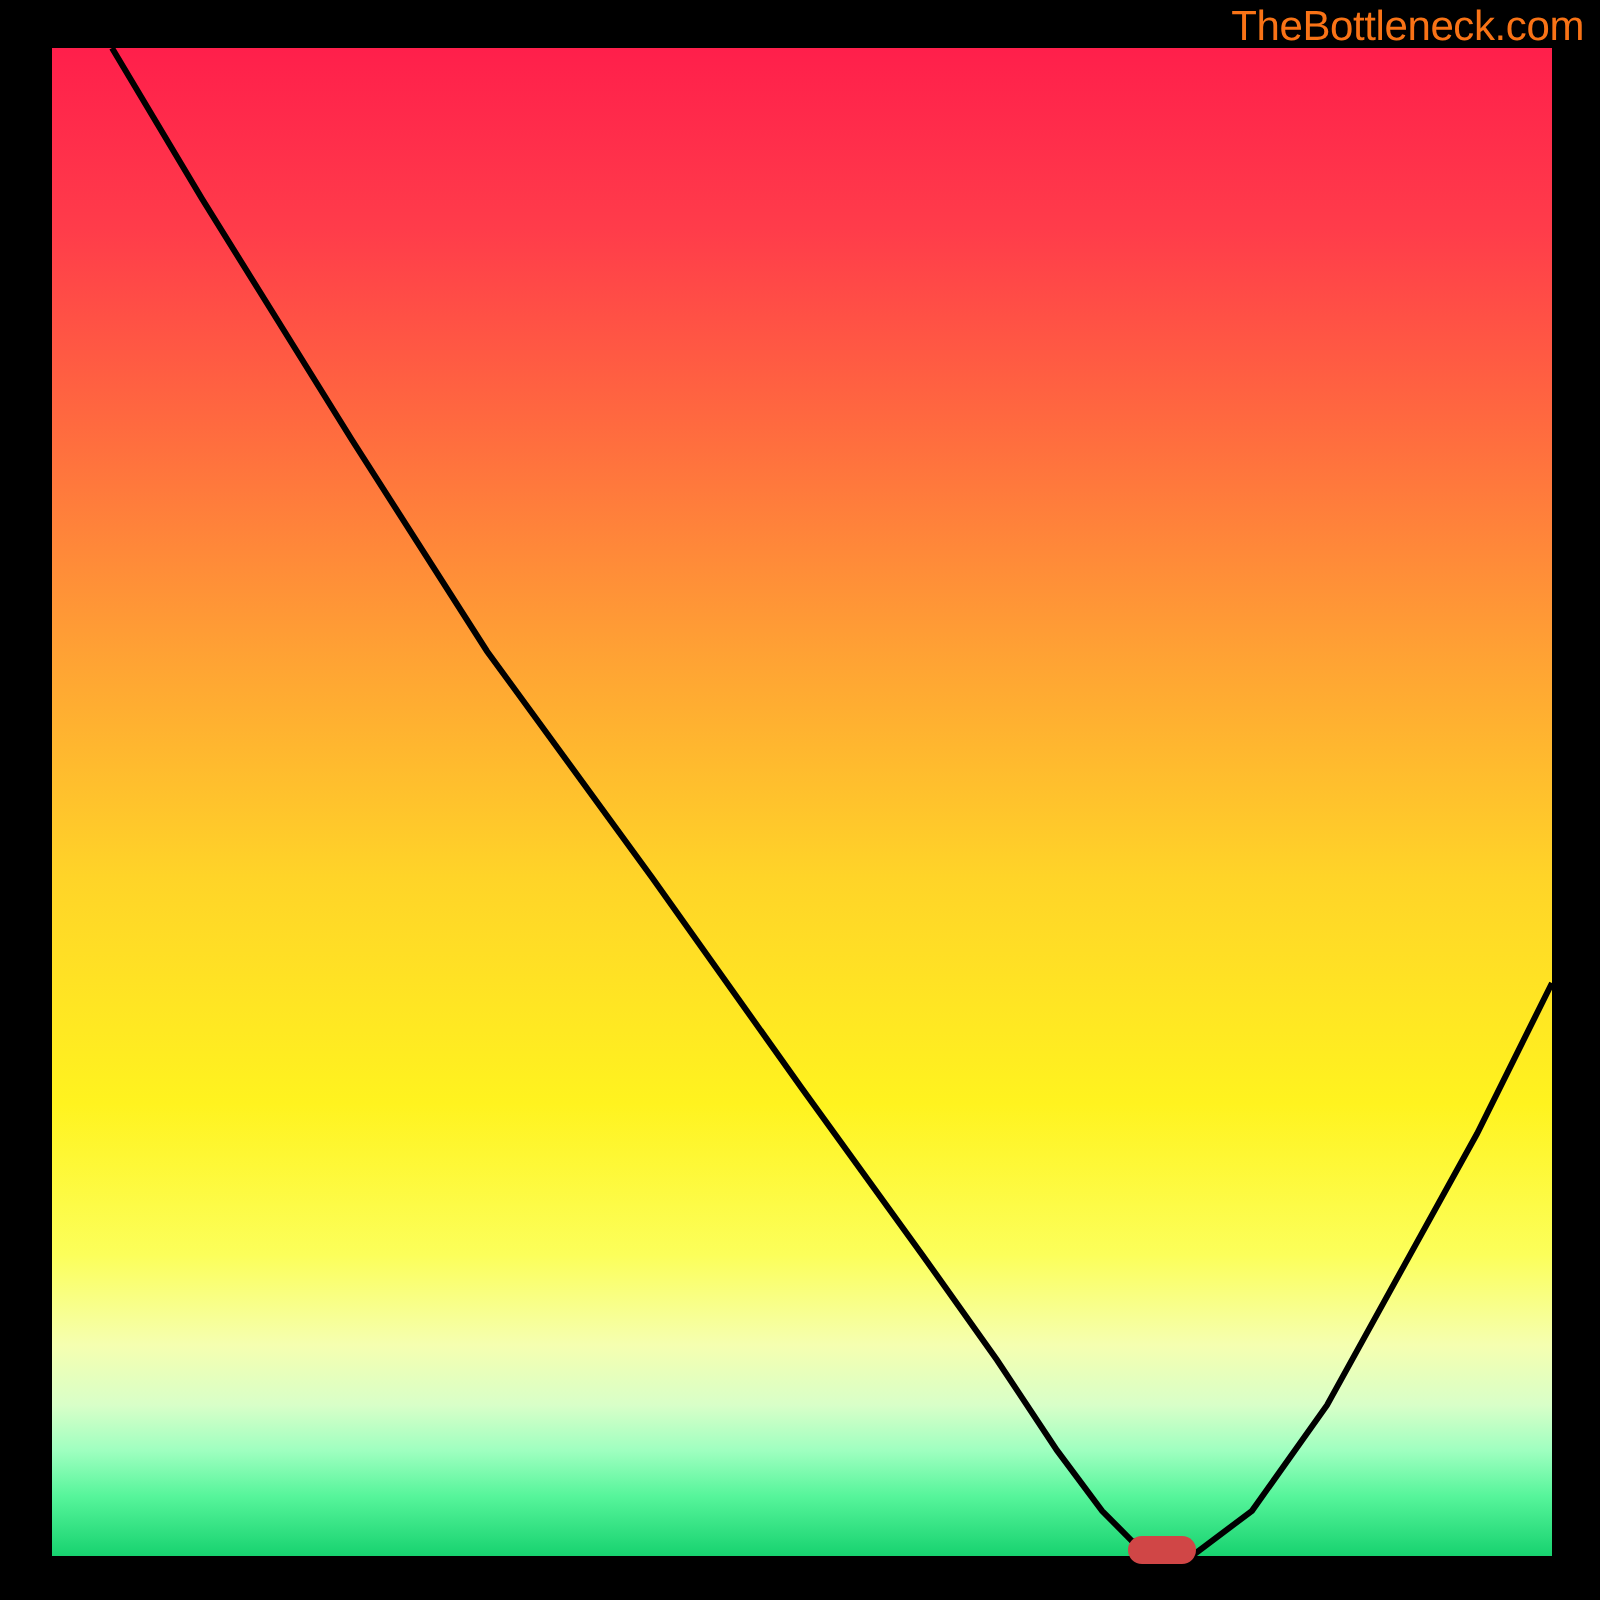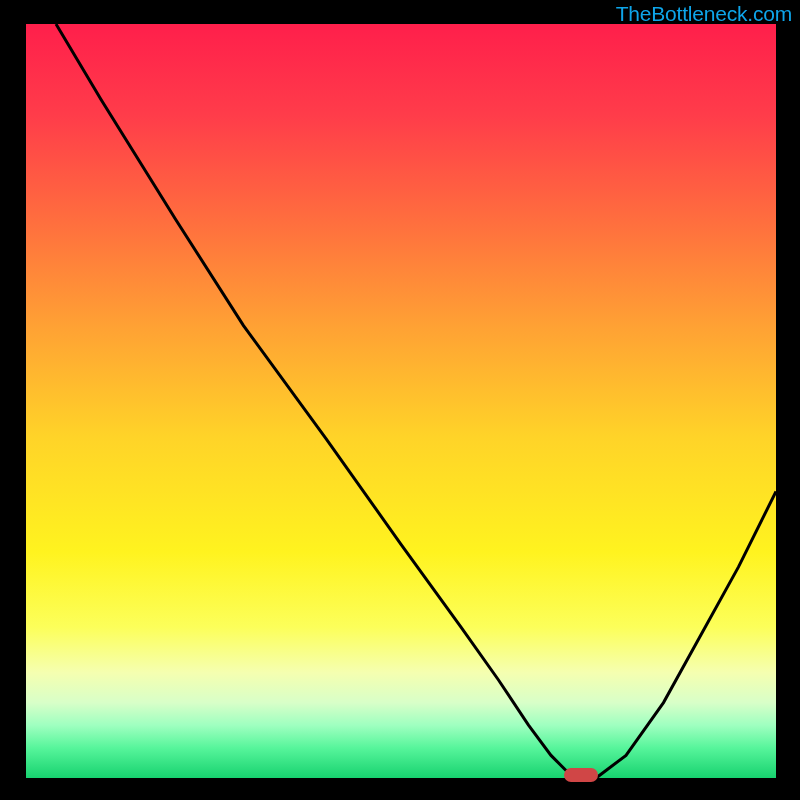--- a/index.html
+++ b/index.html
@@ -13,21 +13,21 @@
   }
   .chart-container {
     position: relative;
     width: 800px;
     height: 800px;
   }
   .watermark {
     position: absolute;
     top: 2px;
     right: 8px;
-    color: #0ea5e9;
+    color: #f97316;
     font-size: 21px;
     font-weight: 500;
     z-index: 10;
     letter-spacing: -0.2px;
   }
   svg {
     display: block;
   }
 </style>
 </head>

